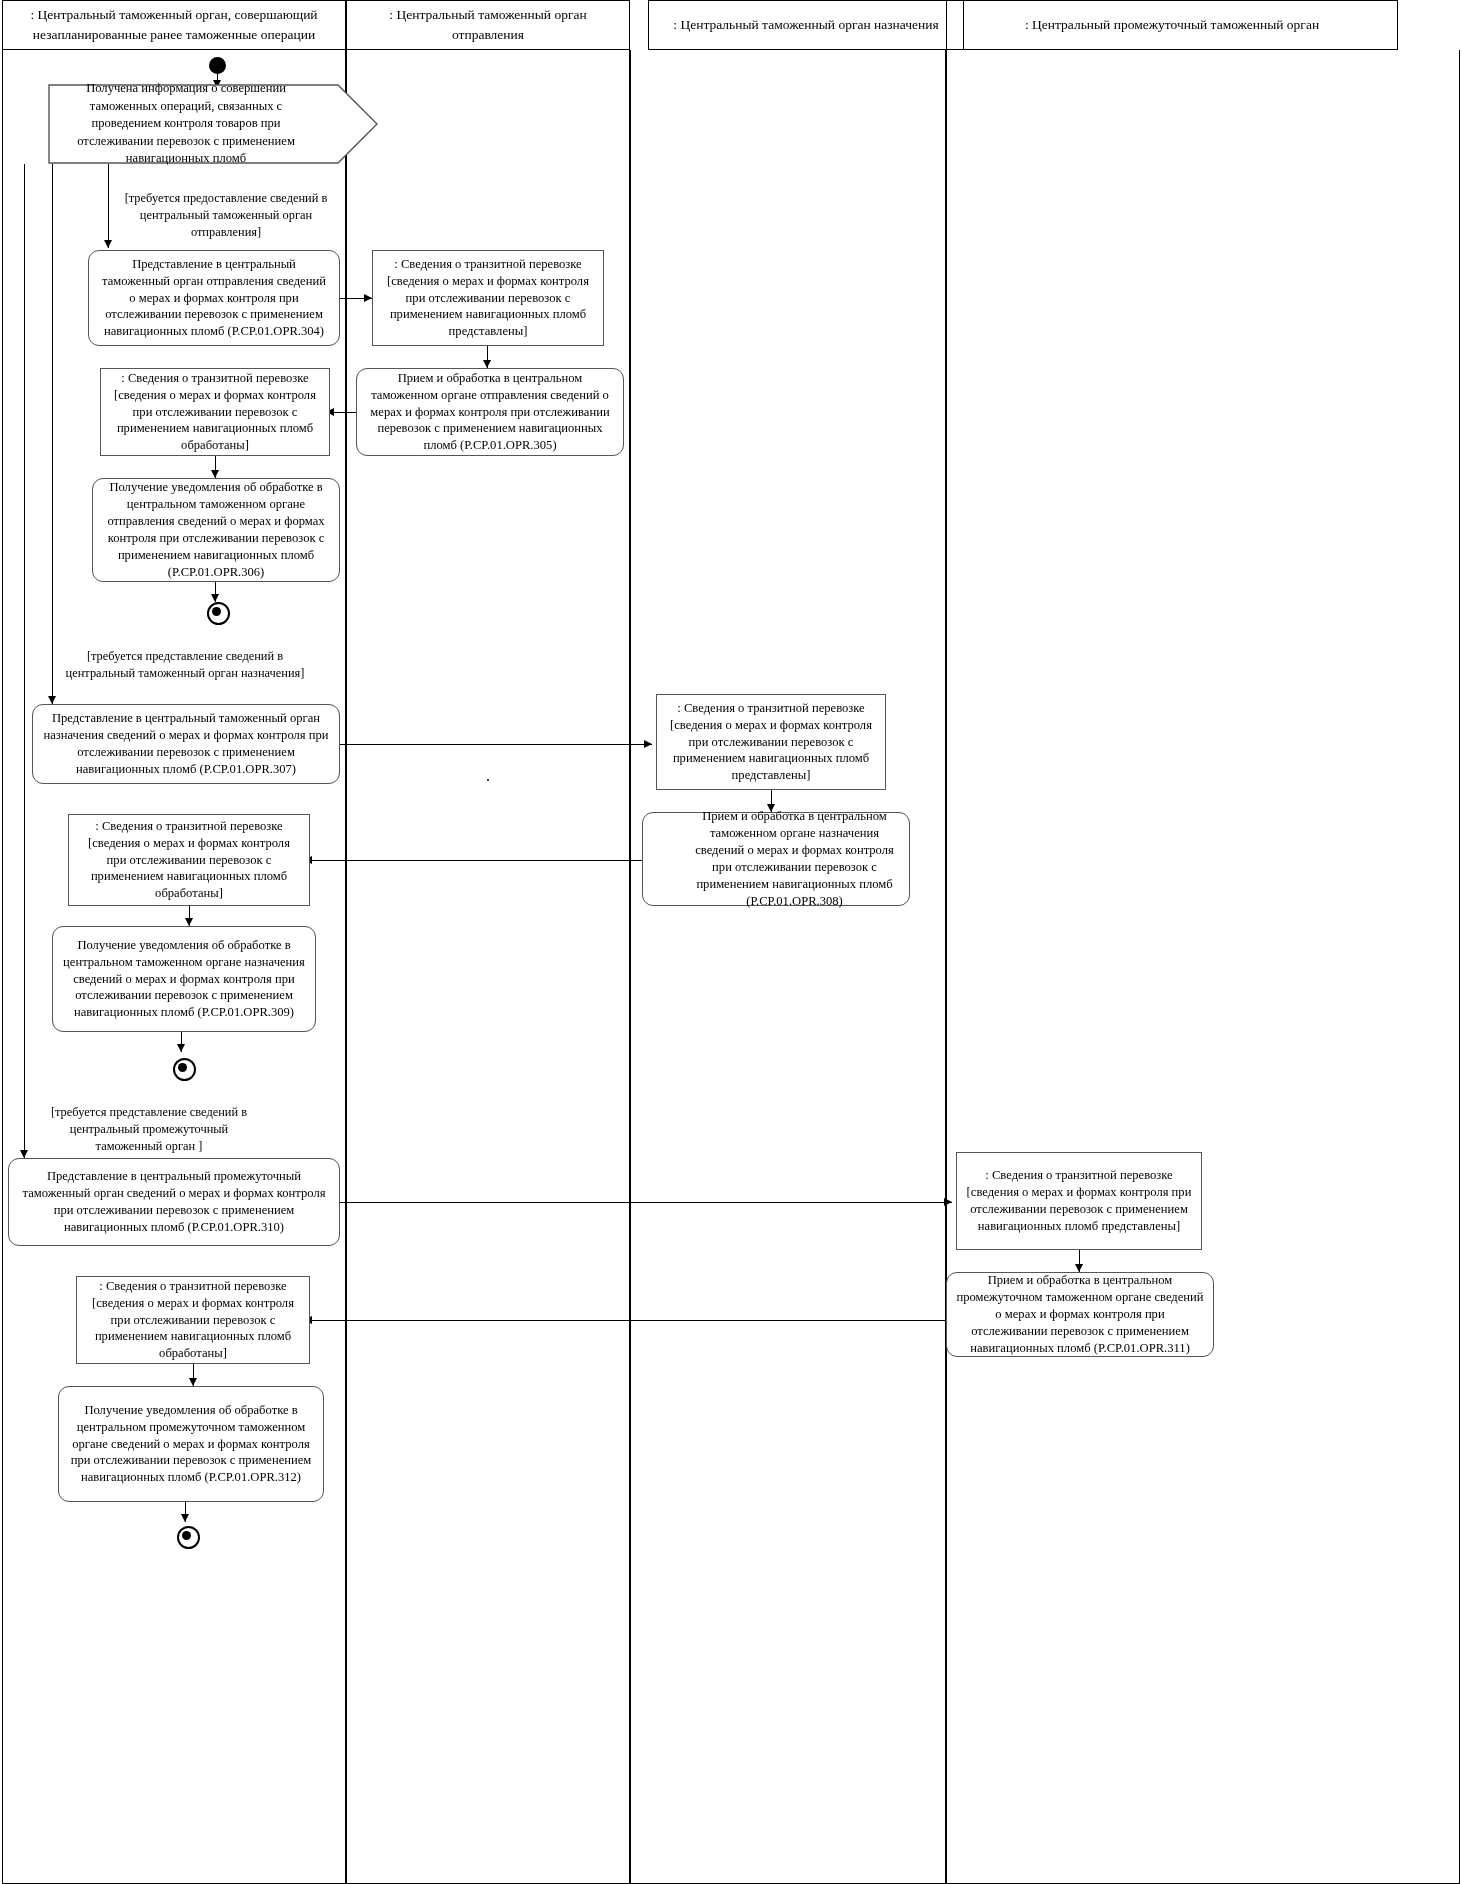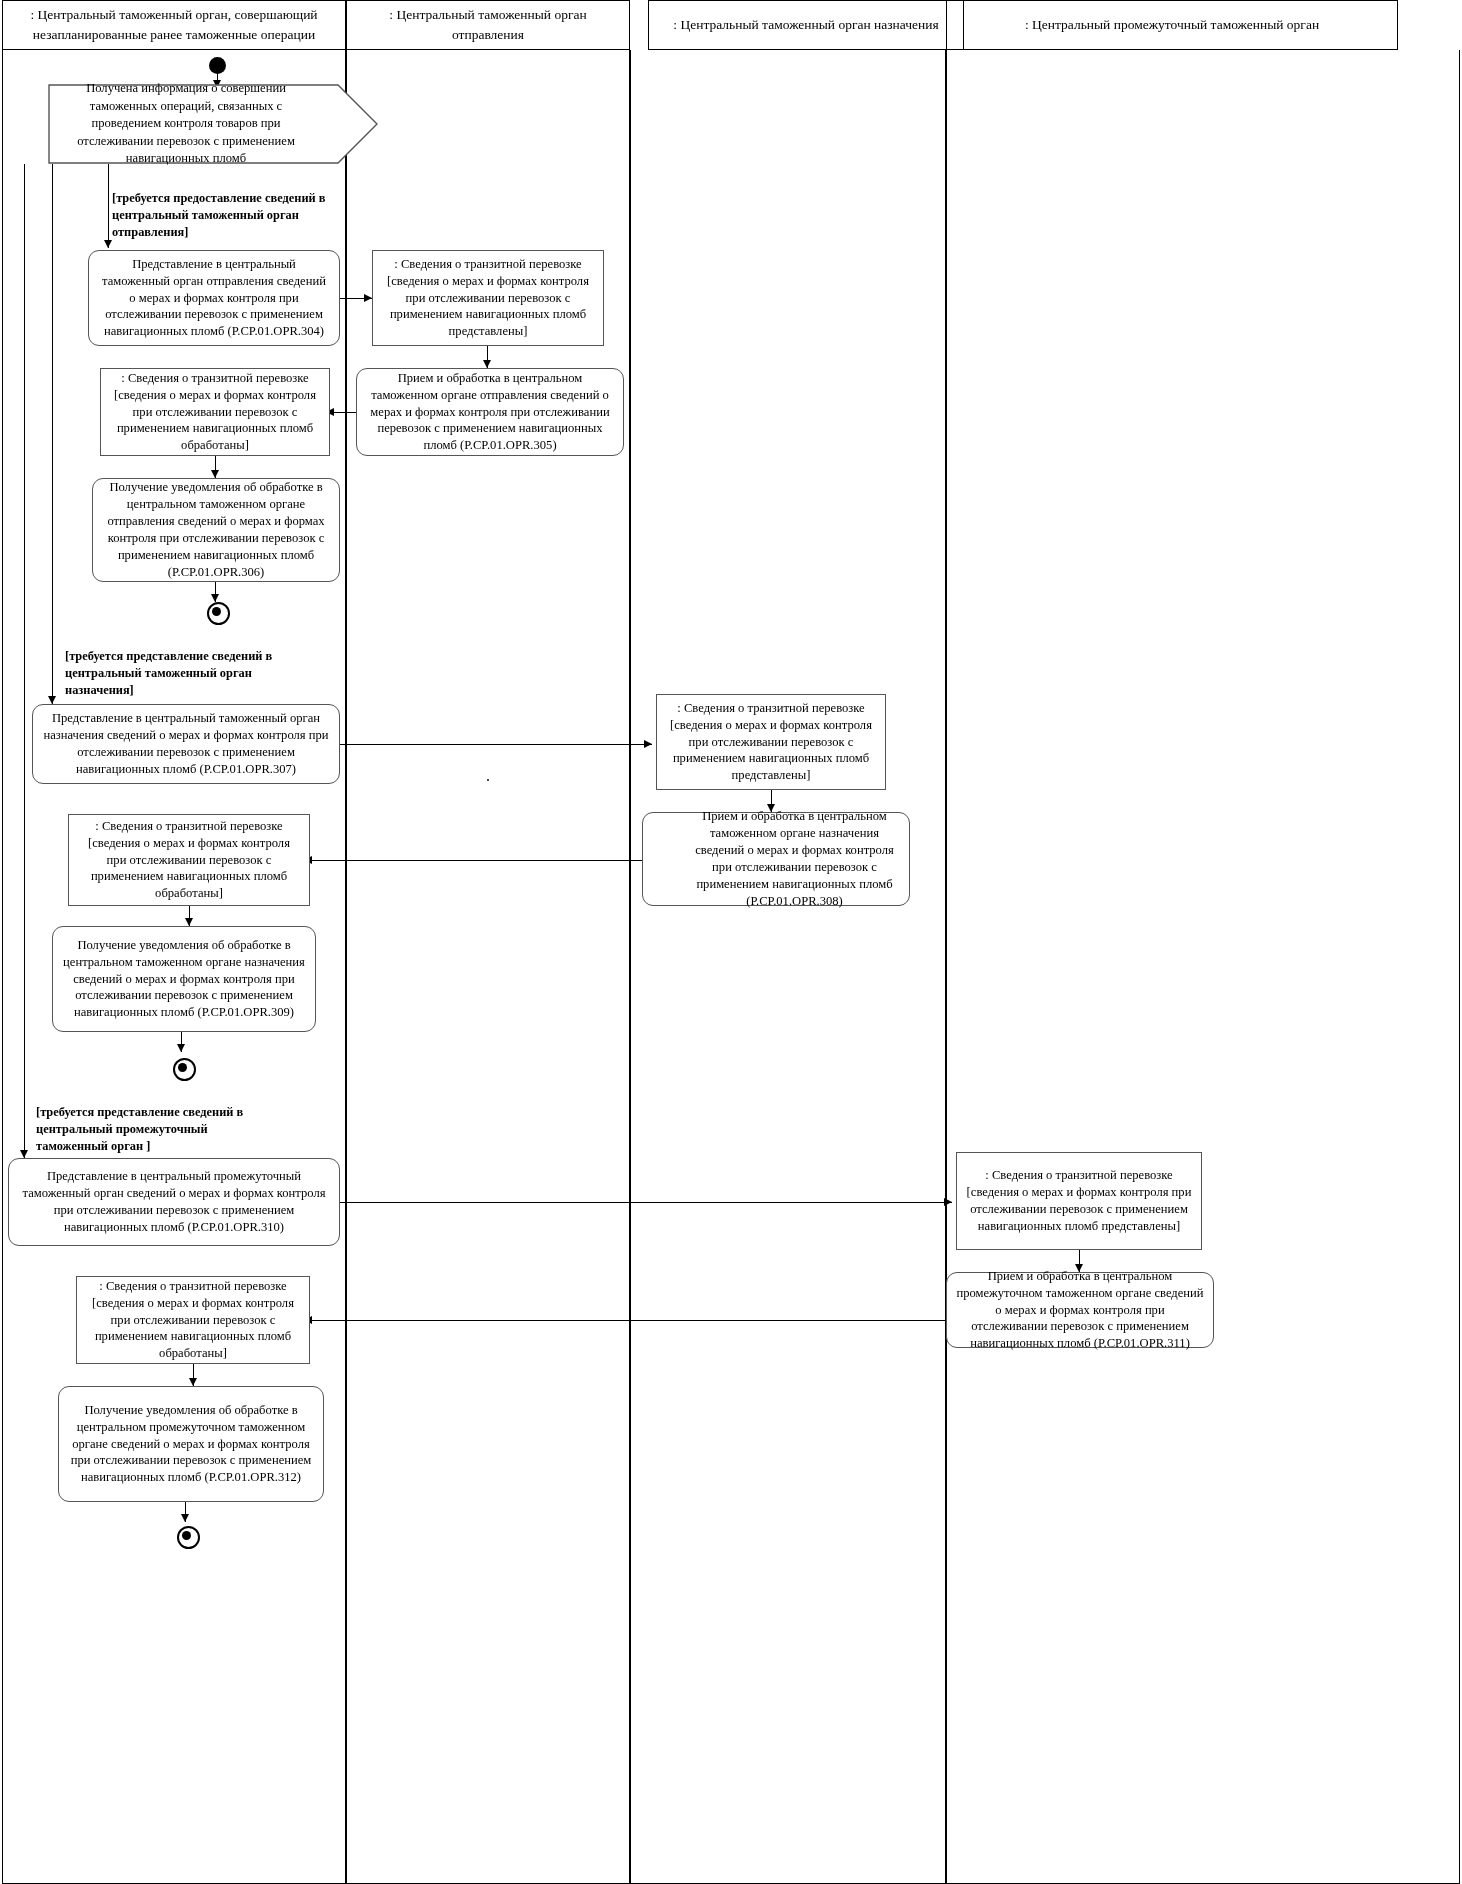--- a/index.html
+++ b/index.html
@@ -82,24 +82,23 @@
     line-height:1.4;
     padding:4px 64px 4px 10px;
     box-sizing:border-box;
   }
 
   
   .guard{
     position:absolute;
     font-size:12.4px;
     line-height:1.36;
-    text-align:left;
+    text-align:center;
     z-index:6;
     background:transparent;
-    font-weight:bold;
   }
 
   
   .initial{
     position:absolute;
     width:17px;height:17px;
     border-radius:50%;
     background:#000;
     z-index:7;
   }
@@ -276,21 +275,21 @@
   <div class="edge h" style="left:340px;top:1202px;width:612px;"></div>
   <div class="arrow right" style="left:944px;top:1198px;"></div>
 
   <div class="node objnode" style="left:956px;top:1152px;width:246px;height:98px;">
     <span class="txt">: Сведения о транзитной перевозке [сведения о мерах и формах контроля при отслеживании перевозок с применением навигационных пломб представлены]</span>
   </div>
 
   <div class="edge v" style="left:1079px;top:1250px;height:22px;"></div>
   <div class="arrow down" style="left:1075px;top:1264px;"></div>
 
-  <div class="node action" style="left:946px;top:1272px;width:268px;height:76px;">
+  <div class="node action" style="left:946px;top:1272px;width:268px;height:85px;">
     <span class="txt">Прием и обработка в центральном промежуточном таможенном органе сведений о мерах и формах контроля при отслеживании перевозок с применением навигационных пломб (P.CP.01.OPR.311)</span>
   </div>
 
   <div class="edge h" style="left:310px;top:1320px;width:636px;"></div>
   <div class="arrow left" style="left:304px;top:1316px;"></div>
 
   <div class="node objnode" style="left:76px;top:1276px;width:234px;height:88px;">
     <span class="txt">: Сведения о транзитной перевозке [сведения о мерах и формах контроля при отслеживании перевозок с применением навигационных пломб обработаны]</span>
   </div>
 

